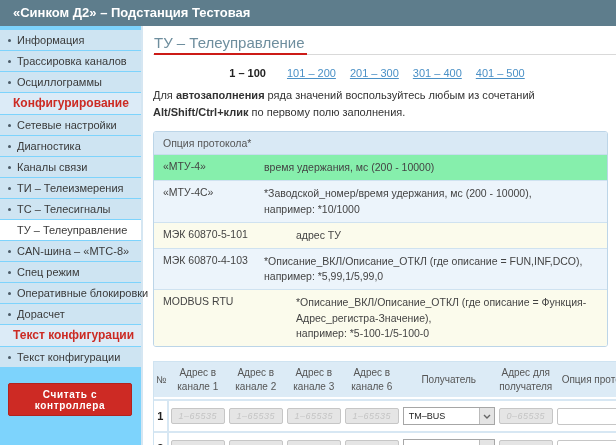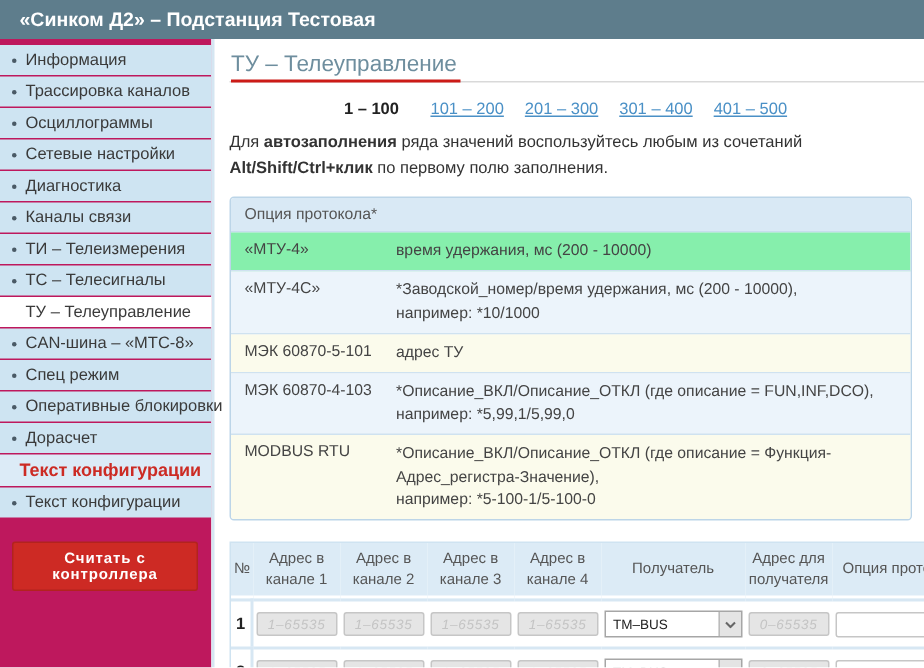--- a/index.html
+++ b/index.html
@@ -8,21 +8,21 @@
   .app { width:616px; height:445px; }
 
   
   .app-header { height:26px; background:#5E7D8C; color:#fff; font-size:13px;
                 font-weight:bold; line-height:26px; padding-left:13px; }
 
   
   .layout { display:flex; height:419px; }
 
   
-  .sidebar { width:141px; flex:none; padding-top:4px; background:#be185d; }
+  .sidebar { width:141px; flex:none; padding-top:4px; background:#7dd3fc; }
   .side-item { display:block; background:#CEE4F2; color:#3a3a3a; font-size:11px;
                line-height:12px; padding:4px 4px 4px 17px; margin-bottom:1px;
                position:relative; cursor:pointer; white-space:nowrap; }
   .side-item .bullet { position:absolute; left:8px; top:9px; width:3px; height:3px;
                        border-radius:50%; background:#4a5a66; }
   .side-item.selected { background:#fff; }
   .side-section { display:block; background:#DCEBF7; color:#CC2B24; font-size:12px;
                   font-weight:bold; line-height:13px; padding:4px 4px 4px 13px;
                   margin-bottom:1px; white-space:nowrap; }
   .side-btn { display:block; margin:12px 0 0 8px; width:124px; padding:5px 0 4px;
@@ -49,21 +49,21 @@
 
   
   .proto-table { border:1px solid #BCD5E8; border-radius:3px; overflow:hidden;
                  font-size:10.5px; color:#444; }
   .proto-header { background:#D9E9F5; color:#555; padding:5px 9px;
                   border-bottom:1px solid #C7DDED; }
   .proto-row { display:flex; border-bottom:1px solid #CFE2F0; }
   .proto-row:last-child { border-bottom:none; }
   .proto-row:nth-child(odd) { background:#ECF4FB; }
   .proto-row:nth-child(2) { background:#86efac; }
-  .proto-row:nth-child(4), .proto-row:nth-child(6) { background:#FBFBEC; }
+  .proto-row:nth-child(4), .proto-row:nth-child(6) { background:#FBFBEC;gap:32px; }
   .proto-name { flex:none; width:108px; padding:5px 4px 5px 9px; }
   .proto-desc { flex:1; padding:5px 8px 5px 2px; line-height:1.45; }
 
   
   .data-table { width:100%; margin-top:14px; border:1px solid #CFE3F1;
                 border-collapse:separate; border-spacing:0; font-size:10px; }
   .data-table th { background:#DCEBF6; color:#555; font-weight:normal;
                    padding:4px 2px; text-align:center; line-height:1.35;
                    border-bottom:2px solid #fff; }
   .data-table td { text-align:center; padding:6px 2px; border-top:2px solid #D7E7F3; }
@@ -94,20 +94,21 @@
 <div class="app">
   <div class="app-header">
     <span>«Синком Д2» – Подстанция Тестовая</span>
   </div>
 
   <div class="layout">
     <div class="sidebar">
       <div class="side-item"><span class="bullet"></span><span>Информация</span></div>
       <div class="side-item"><span class="bullet"></span><span>Трассировка каналов</span></div>
       <div class="side-item"><span class="bullet"></span><span>Осциллограммы</span></div>
+      <div class="side-section"><span>Конфигурирование</span></div>
       <div class="side-item"><span class="bullet"></span><span>Сетевые настройки</span></div>
       <div class="side-item"><span class="bullet"></span><span>Диагностика</span></div>
       <div class="side-item"><span class="bullet"></span><span>Каналы связи</span></div>
       <div class="side-item"><span class="bullet"></span><span>ТИ – Телеизмерения</span></div>
       <div class="side-item"><span class="bullet"></span><span>ТС – Телесигналы</span></div>
       <div class="side-item selected"><span>ТУ – Телеуправление</span></div>
       <div class="side-item"><span class="bullet"></span><span>CAN-шина – «МТС-8»</span></div>
       <div class="side-item"><span class="bullet"></span><span>Спец режим</span></div>
       <div class="side-item"><span class="bullet"></span><span>Оперативные блокировки</span></div>
       <div class="side-item"><span class="bullet"></span><span>Дорасчет</span></div>
@@ -178,21 +179,21 @@
             <col class="col-recv">
             <col class="col-recvaddr">
             <col class="col-opt">
         </colgroup>
         <thead>
           <tr>
             <th>№</th>
             <th>Адрес в канале 1</th>
             <th>Адрес в канале 2</th>
             <th>Адрес в канале 3</th>
-            <th>Адрес в канале 4</th>
+            <th>Адрес в канале 6</th>
             <th>Получатель</th>
             <th>Адрес для получателя</th>
             <th>Опция протокола*</th>
           </tr>
         </thead>
         <tbody>
           <tr>
             <td class="rownum">1</td>
             <td><input class="addr" placeholder="1–65535" style=""></td>
             <td><input class="addr" placeholder="1–65535" style=""></td>

